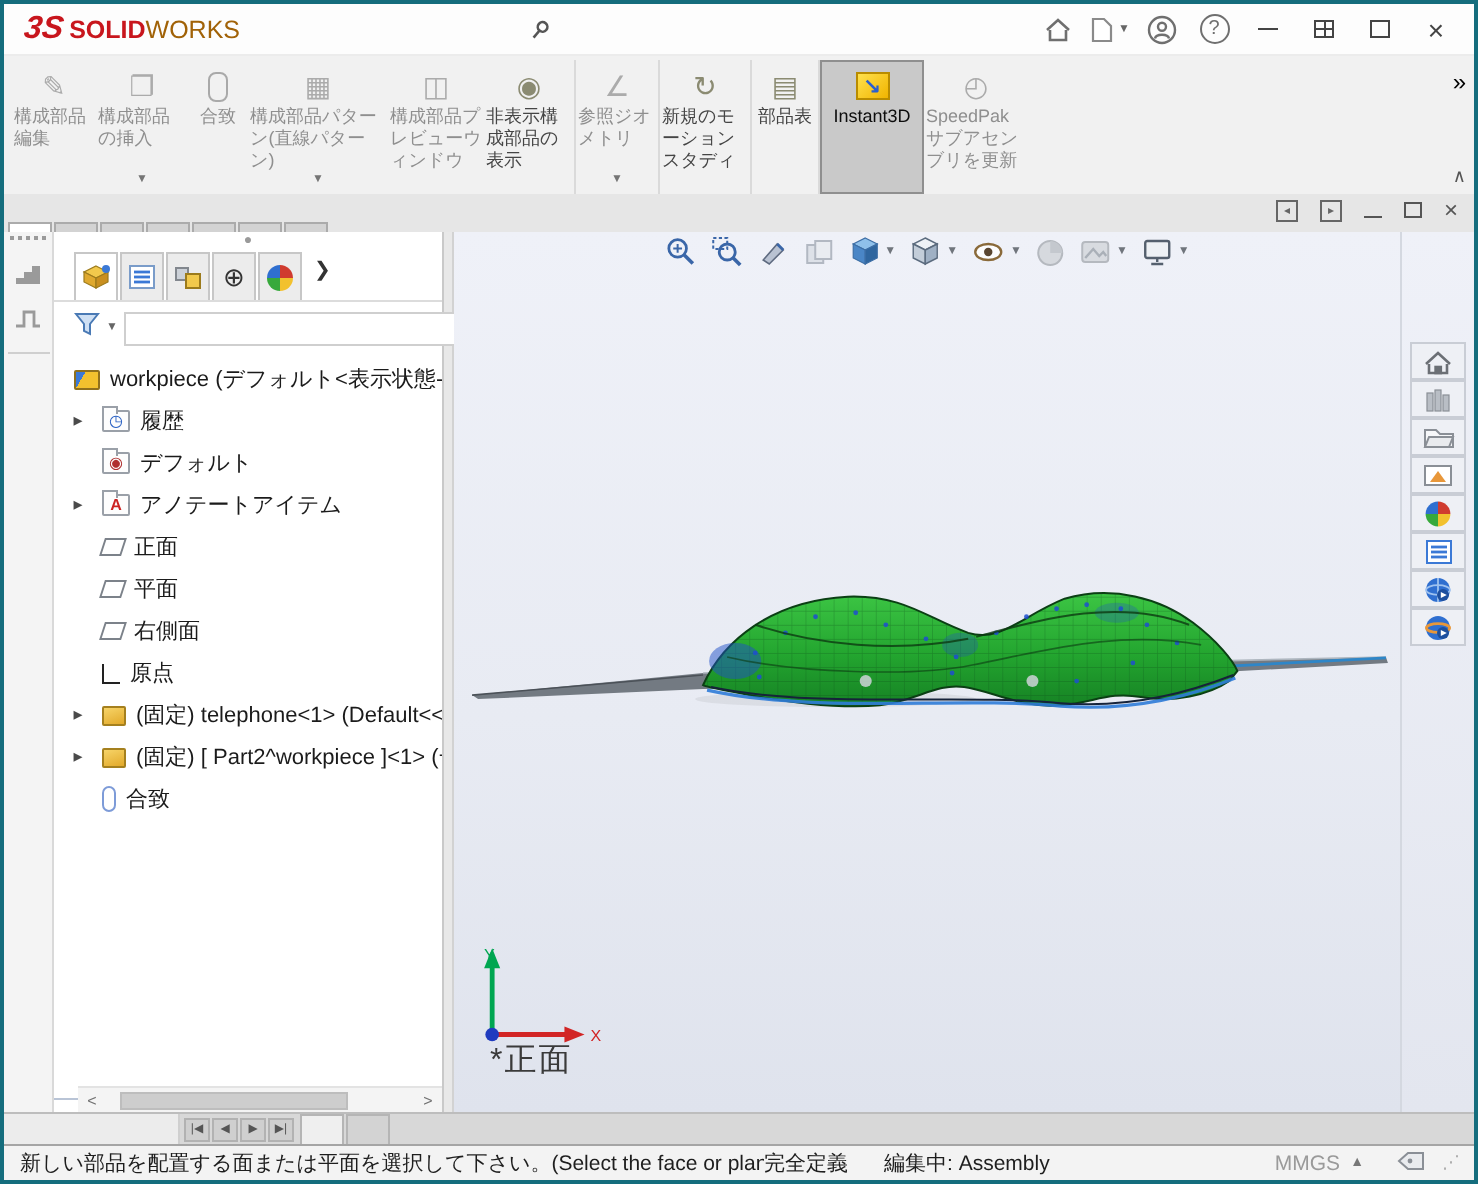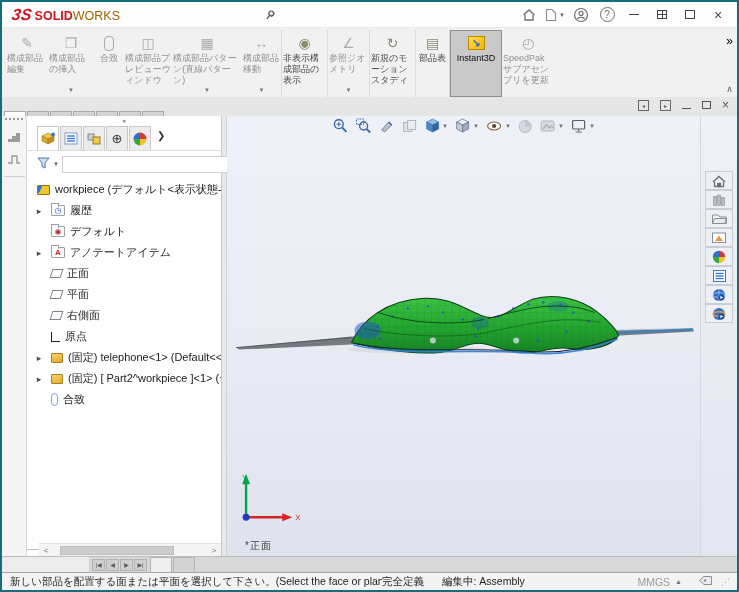--- a/index.html
+++ b/index.html
@@ -109,21 +109,21 @@
   .hs-track{flex:1;height:11px;position:relative}
   .hs-thumb{position:absolute;left:6%;width:72%;top:1px;height:9px;background:#cdcdcd;border:1px solid #bdbdbd}
 
   .splitter{width:5px;background:#e8e8e8;border-right:1px solid #d2d2d2;flex:none}
 
   
   .viewport{flex:1;position:relative;background:linear-gradient(#eff1f8 0%,#e8ebf3 55%,#dfe3ed 100%);min-width:0}
   .hud{position:absolute;top:1px;left:50%;transform:translateX(-50%);display:flex;align-items:center;gap:3px}
   .hud-btn{display:flex;align-items:center;padding:1px 2px}
   .hud-caret{font-size:6px;color:#70757c;margin-left:2px}
-  .view-label{position:absolute;left:18px;bottom:3px;font-size:10px;color:#3a3a3a;letter-spacing:1px}
+  .view-label{position:absolute;left:18px;bottom:15px;font-size:16px;color:#3a3a3a;letter-spacing:1px}
   .modelsvg{position:absolute;inset:0;width:100%;height:100%}
 
   
   .rightrail{width:37px;flex:none;background:linear-gradient(#eff1f8,#e3e6ef);border-left:1px solid #d4d8e0;display:flex;flex-direction:column;align-items:center;padding-top:55px}
   .rr-btn{width:28px;height:19px;border:1px solid #c9cdd5;background:#eef0f5;display:flex;align-items:center;justify-content:center;margin-bottom:0px}
 
   
   .bottombar{height:16px;background:#d8d8d8;border-top:1px solid #bdbdbd;display:flex;align-items:stretch;flex:none}
   .bb-spacer{width:88px;background:#ececec;border-right:1px solid #cfcfcf}
   .bb-nav{display:flex;align-items:center;padding:1px 2px;gap:1px}
@@ -216,34 +216,29 @@
       <div class="tb-item w46">
         <span class="tbicon insert-components"></span>
         <span class="tblabel">構成部品の挿入</span>
         <span class="tbcaret">▼</span>
       </div>
       <div class="tb-item w30">
         <span class="tbicon mate"></span>
         <span class="tblabel">合致</span>
         <span class="tbcaret"></span>
       </div>
-      <div class="tb-item w48">
-        <span class="tbicon component-preview-window"></span>
-        <span class="tblabel">構成部品プレビューウィンドウ</span>
-        <span class="tbcaret"></span>
-      </div>
       <div class="tb-item w70">
         <span class="tbicon linear-component-pattern"></span>
         <span class="tblabel">構成部品パターン(直線パターン)</span>
         <span class="tbcaret">▼</span>
       </div>
-      <div class="tb-item w40 sep">
-        <span class="tbicon move-component"></span>
-        <span class="tblabel">構成部品移動</span>
-        <span class="tbcaret">▼</span>
+      <div class="tb-item w48">
+        <span class="tbicon component-preview-window"></span>
+        <span class="tblabel">構成部品プレビューウィンドウ</span>
+        <span class="tbcaret"></span>
       </div>
       <div class="tb-item w46 sep en">
         <span class="tbicon show-hidden-components"></span>
         <span class="tblabel">非表示構成部品の表示</span>
         <span class="tbcaret"></span>
       </div>
       <div class="tb-item w42 sep">
         <span class="tbicon reference-geometry"></span>
         <span class="tblabel">参照ジオメトリ</span>
         <span class="tbcaret">▼</span>

